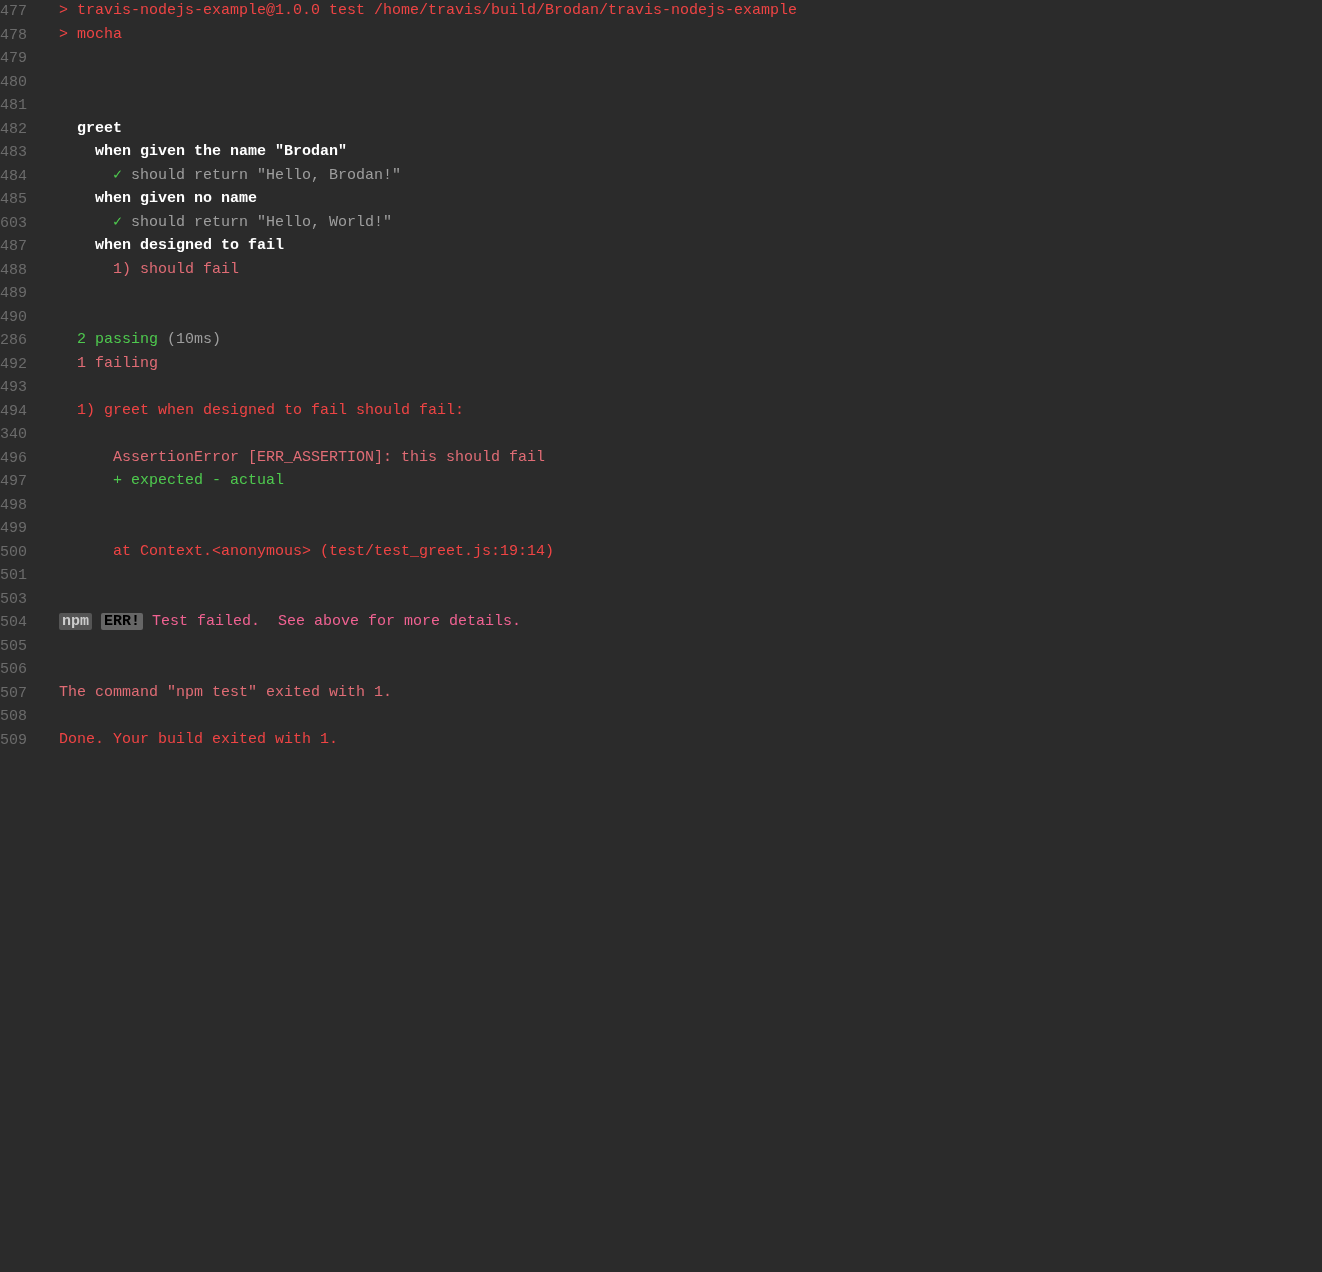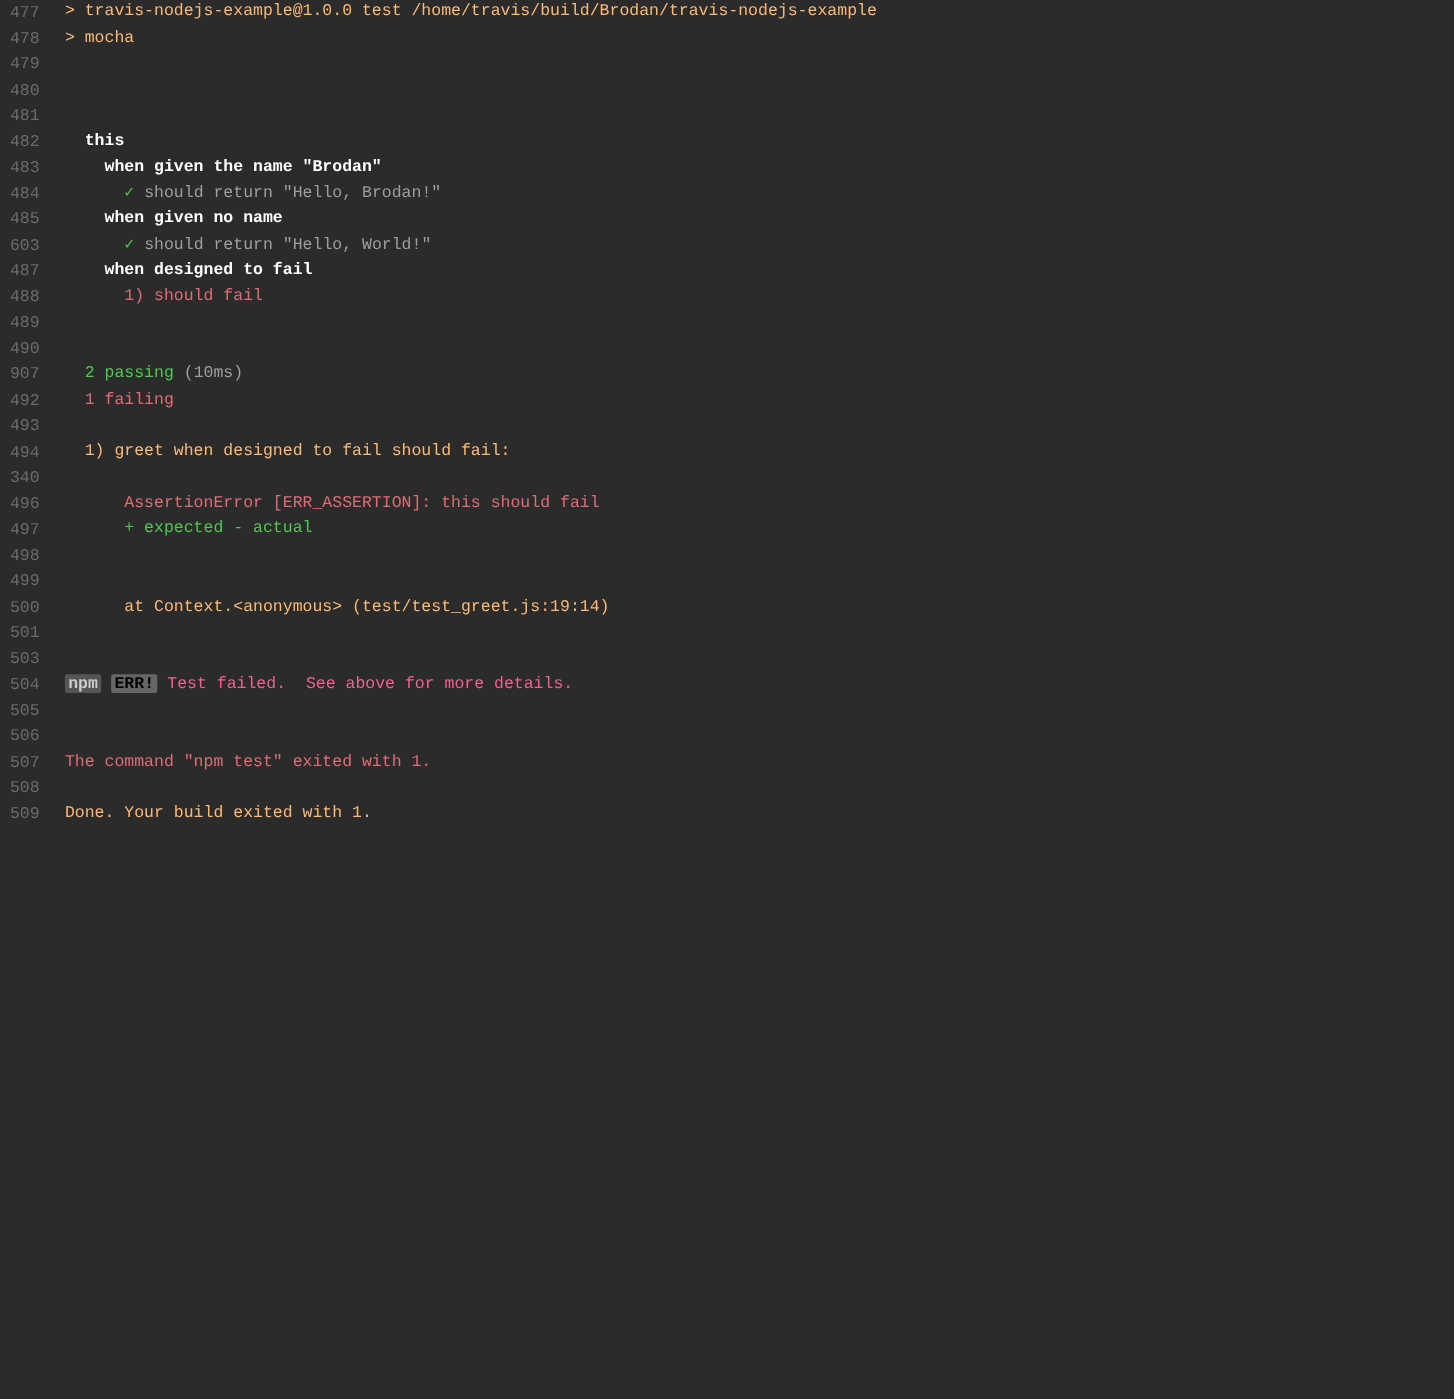--- a/index.html
+++ b/index.html
@@ -26,33 +26,33 @@
     .line {
       display: flex;
       flex-direction: row;
       padding: 0 0;
     }
 
     .line-number {
       color: #6b6b6b;
       min-width: 55px;
       padding-right: 10px;
-      text-align: center;
+      text-align: left;
       user-select: none;
       flex-shrink: 0;
       padding-top: 1px;
     }
 
     .line-content {
       flex: 1;
       white-space: pre;
       padding-left: 4px;
     }
 
-    .white { color: #fdba74; }
+    .white { color: #ef4444; }
     .green { color: #4ec94e; }
     .red { color: #e06c75; text-align: center; }
     .pink { color: #f06292; }
     .gray { color: #9e9e9e; }
     .bold-white { color: #ffffff; font-weight: bold; }
 
     .npm-badge {
       background-color: #555;
       color: #ccc;
       padding: 0 3px;
@@ -88,21 +88,21 @@
     <div class="line">
       <span class="line-number">480</span>
       <span class="line-content"> </span>
     </div>
     <div class="line">
       <span class="line-number">481</span>
       <span class="line-content"> </span>
     </div>
     <div class="line">
       <span class="line-number">482</span>
-      <span class="line-content"><span class="bold-white">  this</span></span>
+      <span class="line-content"><span class="bold-white">  greet</span></span>
     </div>
     <div class="line">
       <span class="line-number">483</span>
       <span class="line-content"><span class="bold-white">    when given the name "Brodan"</span></span>
     </div>
     <div class="line">
       <span class="line-number">484</span>
       <span class="line-content"><span class="green">      ✓ </span><span class="gray">should return "Hello, Brodan!"</span></span>
     </div>
     <div class="line">
@@ -123,21 +123,21 @@
     </div>
     <div class="line">
       <span class="line-number">489</span>
       <span class="line-content"> </span>
     </div>
     <div class="line">
       <span class="line-number">490</span>
       <span class="line-content"> </span>
     </div>
     <div class="line">
-      <span class="line-number">907</span>
+      <span class="line-number">286</span>
       <span class="line-content"><span class="green">  2 passing</span><span class="gray"> (10ms)</span></span>
     </div>
     <div class="line">
       <span class="line-number">492</span>
       <span class="line-content"><span class="red">  1 failing</span></span>
     </div>
     <div class="line">
       <span class="line-number">493</span>
       <span class="line-content"> </span>
     </div>

